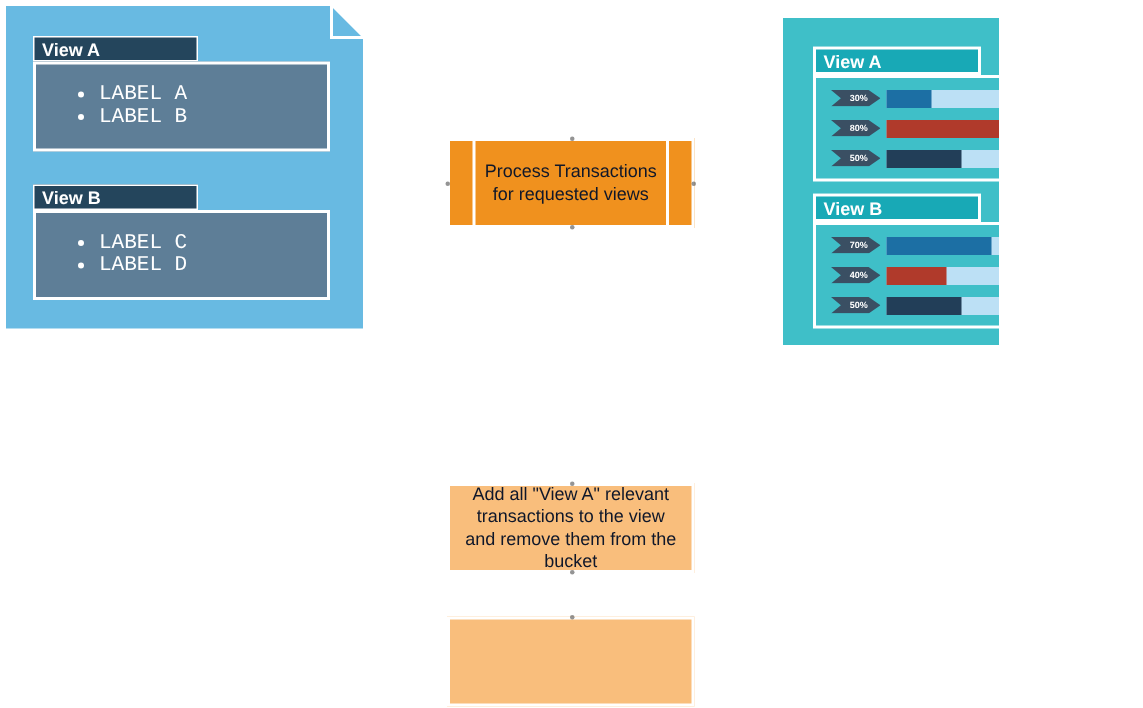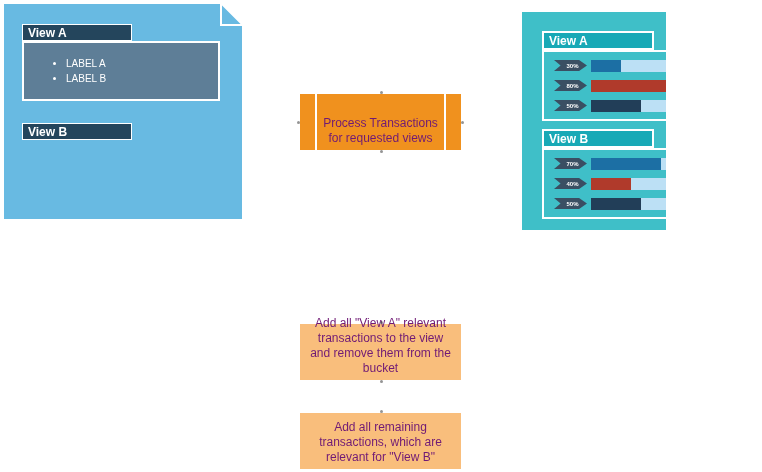--- a/index.html
+++ b/index.html
@@ -18,21 +18,21 @@
 
   .tab {
     position:absolute; display:flex; align-items:center;
     color:#fff; font-weight:bold; font-size:12px; padding-left:5px;
   }
   .tab-navy { background:#24455C; border:1px solid #fff; }
   .tab-teal { background:#18A9B6; border:2px solid #fff; }
 
   .content-box {
     position:absolute; background:#5E7E97; border:2px solid #fff;
-    color:#fff; font-size:10px;
+    color:#fff; font-size:14px;font-family:Liberation Mono, monospace;
   }
   .content-box ul { list-style:disc; padding:13px 0 0 42px; line-height:15px; }
 
   .panel {
     position:absolute; border:2px solid #fff;
     display:flex; flex-direction:column; justify-content:center;
     gap:8px; padding:8px 10px;
   }
   .bar-row { display:flex; align-items:center; }
   .pct-tag {
@@ -51,22 +51,22 @@
   .chev {
     width:21px; height:24px;
     clip-path:polygon(0 0, 50% 29%, 100% 0, 100% 71%, 50% 100%, 0 71%);
   }
   .chev + .chev { margin-top:-7px; }
 
   
   .flow-box {
     position:absolute; left:298px; width:165px;
     border:2px solid #fff;
-    display:flex; align-items:flex-end; justify-content:center;
-    text-align:center; color:#701a75; font-size:12px; line-height:15px;
+    display:flex; align-items:center; justify-content:center;
+    text-align:center; color:#0f172a; font-size:12px; line-height:15px;
     padding:4px 9px;
   }
   .flow-dark  { background:#F0911E; }
   .flow-light { background:#F9BE7C; }
   .box-process { top:92px;  height:60px; padding:4px 22px; }
   .box-analyse { top:231px; height:61px; }
   .box-viewa   { top:322px; height:60px; }
   .box-viewb   { top:411px; height:60px; }
   .sep { position:absolute; top:0; bottom:0; width:2px; background:#fff; }
   .sep-l { left:15px; } .sep-r { right:15px; }
@@ -97,41 +97,46 @@
     <div class="content-box" style="left:20px; top:39px; width:198px; height:60px;">
       <ul>
         <li>LABEL A</li>
         <li>LABEL B</li>
       </ul>
     </div>
 
     <div class="tab tab-navy" style="left:20px; top:121px; width:110px; height:17px;">
       <span>View B</span>
     </div>
+    <div class="content-box" style="left:20px; top:138px; width:198px; height:60px;">
+      <ul>
+        <li>LABEL C</li>
+        <li>LABEL D</li>
+      </ul>
+    </div>
   </div>
 
   <div class="flow-box flow-dark box-process">
     <div class="sep sep-l"></div>
     <div class="sep sep-r"></div>
     <span>Process Transactions for requested views</span>
     <div class="dot dot-t"></div>
       <div class="dot dot-b"></div>
     <div class="dot dot-l"></div>
       <div class="dot dot-r"></div>
   </div>
 
 
   <div class="flow-box flow-light box-viewa">
     <span>Add all "View A" relevant transactions to the view and remove them from the bucket</span>
     <div class="dot dot-t"></div>
       <div class="dot dot-b"></div>
   </div>
 
   <div class="flow-box flow-light box-viewb">
-    <span>Add all remaining transactions, which are relevant for "View B"</span>
     <div class="dot dot-t"></div>
   </div>
 
   <div class="doc doc-right">
     <svg width="240" height="222" viewBox="0 0 240 222">
       <path d="M1,1 H217 L239,23 V221 H1 Z" fill="#3FBFC8" stroke="#fff" stroke-width="2"></path>
       <path d="M217,1 L239,23 H217 Z" fill="#3FBFC8" stroke="#fff" stroke-width="2"></path>
     </svg>
 
     <div class="tab tab-teal" style="left:22px; top:21px; width:112px; height:19px;">

